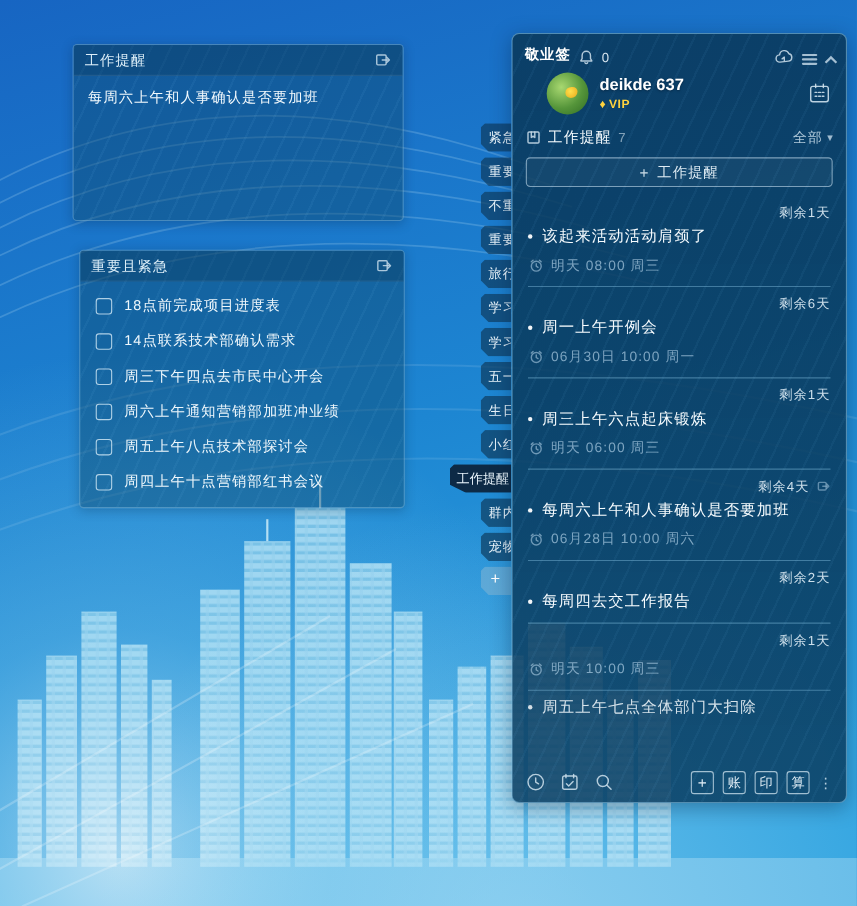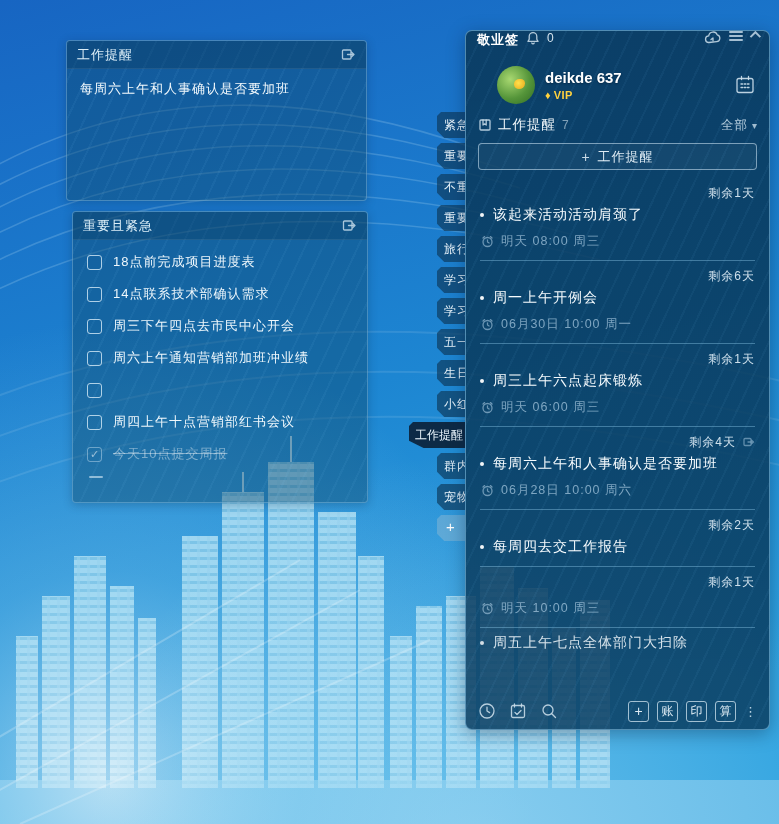--- a/index.html
+++ b/index.html
@@ -5,21 +5,21 @@
   * { margin:0; padding:0; box-sizing:border-box; }
   html,body { width:779px; height:824px; overflow:hidden; }
   body { font-family:"Liberation Sans","DejaVu Sans",sans-serif; position:relative; background:#1d86d2; }
   .screen { position:absolute; inset:0; }
   .wallpaper { position:absolute; inset:0; }
 
   
   .widget { position:absolute; background:rgba(12,70,102,0.42); border:1px solid rgba(170,215,240,0.35); border-radius:4px; box-shadow:0 2px 10px rgba(0,30,60,0.25); overflow:hidden; }
   .widget::before { content:""; position:absolute; inset:0; background:repeating-linear-gradient(115deg, rgba(130,205,255,0.06) 0 2px, transparent 2px 16px); pointer-events:none; }
   .widget-a { left:66px; top:40px; width:301px; height:161px; }
-  .widget-b { left:72px; top:211px; width:296px; height:292px; }
+  .widget-b { left:72px; top:227px; width:296px; height:235px; }
   .widget-header { height:28px; display:flex; align-items:center; padding:0 10px; background:rgba(6,46,74,0.30); border-bottom:1px solid rgba(255,255,255,0.08); position:relative; }
   .widget-title { font-size:13px; color:#dceef8; letter-spacing:1px; }
   .widget-header .spacer { flex:1; }
   .openin { width:16px; height:16px; display:inline-flex; opacity:.8; cursor:pointer; }
   .widget-body { padding:11px 13px; font-size:13px; color:#f2f9fd; letter-spacing:1px; position:relative; }
   .check-row { display:flex; align-items:center; gap:11px; padding:0 14px; height:32px; position:relative; }
   .cbx { width:15px; height:15px; border:1px solid rgba(225,243,252,0.75); border-radius:3px; flex:0 0 auto; display:flex; align-items:center; justify-content:center; font-size:11px; color:rgba(255,255,255,0.55); cursor:pointer; }
   .ctext { font-size:13px; color:#eef7fc; letter-spacing:1px; white-space:nowrap; }
   .check-row.done .cbx { border-color:rgba(225,243,252,0.4); }
   .check-row.done .ctext { color:rgba(255,255,255,0.42); text-decoration:line-through; }
@@ -29,21 +29,21 @@
   .tabstrip { position:absolute; left:437px; top:112px; width:28px; display:flex; flex-direction:column; gap:5px; }
   .vtab { height:26px; width:28px; background:rgba(14,58,92,0.68); color:#e9f4fb; font-size:12px; line-height:26px; padding-left:7px; white-space:nowrap; overflow:hidden; clip-path:polygon(4px 0, 100% 0, 100% 100%, 26% 100%, 0 72%, 0 4px); cursor:pointer; letter-spacing:1px; }
   .vtab.active { width:56px; margin-left:-28px; background:rgba(13,38,63,0.96); padding-left:6px; letter-spacing:0; }
   .vtab.addtab { background:rgba(130,180,212,0.55); color:#ffffff; font-size:15px; padding-left:9px; line-height:24px; }
 
   
   .panel { position:absolute; left:465px; top:30px; width:305px; height:700px; background:linear-gradient(rgba(9,56,90,0.88), rgba(10,62,98,0.86)); border:1px solid rgba(140,200,235,0.55); border-radius:7px; box-shadow:0 4px 18px rgba(0,25,55,0.35); display:flex; flex-direction:column; overflow:hidden; }
   .panel::before { content:""; position:absolute; inset:0; background:repeating-linear-gradient(115deg, rgba(120,200,255,0.05) 0 2px, transparent 2px 15px); pointer-events:none; }
   .panel > * { position:relative; }
 
-  .titlebar { height:28px; display:flex; align-items:flex-start; padding:0 11px; gap:7px; }
+  .titlebar { height:28px; display:flex; align-items:flex-end; padding:0 11px; gap:7px; }
   .app-title { font-size:13px; font-weight:bold; color:#ffffff; letter-spacing:1px; }
   .ticon { display:inline-flex; align-items:center; opacity:.85; cursor:pointer; }
   .bell-count { font-size:12px; color:rgba(235,245,252,0.9); }
   .spacer { flex:1; }
   .bars { width:14px; height:10px; display:flex; flex-direction:column; justify-content:space-between; }
   .bars i { display:block; height:2px; background:rgba(225,240,250,0.85); border-radius:1px; }
   .chev-up { width:8px; height:8px; border-top:2px solid rgba(225,240,250,0.85); border-right:2px solid rgba(225,240,250,0.85); transform:rotate(-45deg) translateY(2px); }
 
   .userrow { display:flex; align-items:center; padding:7px 12px 9px; gap:10px;margin-left:19px; }
   .avatar { width:38px; height:38px; border-radius:50%; background:radial-gradient(circle at 35% 35%, #a8d870, #55953a 55%, #2f6b24 100%); position:relative; overflow:hidden; cursor:pointer; flex:0 0 auto; }
@@ -197,20 +197,21 @@
       <div class="check-row">
         <span class="cbx"></span>
         <span class="ctext">周三下午四点去市民中心开会</span>
       </div>
       <div class="check-row">
         <span class="cbx"></span>
         <span class="ctext">周六上午通知营销部加班冲业绩</span>
       </div>
       <div class="check-row">
         <span class="cbx"></span>
+        <span class="ctext">周五上午八点技术部探讨会</span>
       </div>
       <div class="check-row">
         <span class="cbx"></span>
         <span class="ctext">周四上午十点营销部红书会议</span>
       </div>
       <div class="check-row done">
         <span class="cbx">✓</span>
         <span class="ctext">今天10点提交周报</span>
       </div>
       <div class="partial-line"></div>

